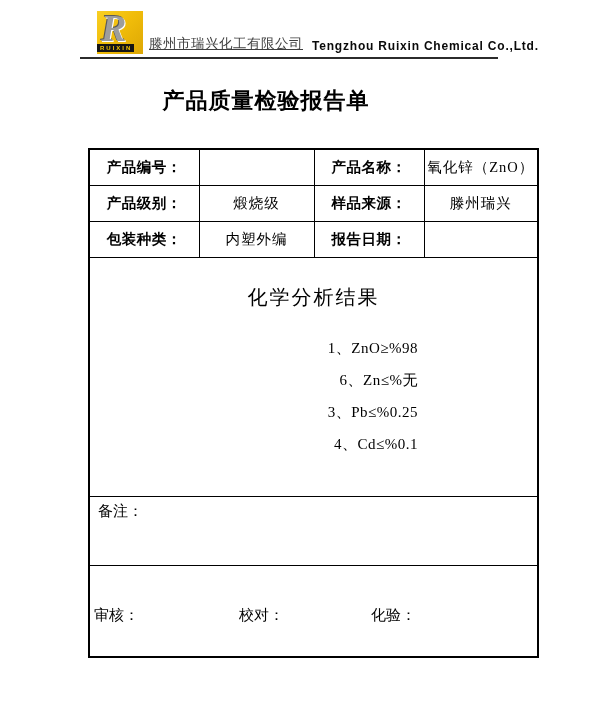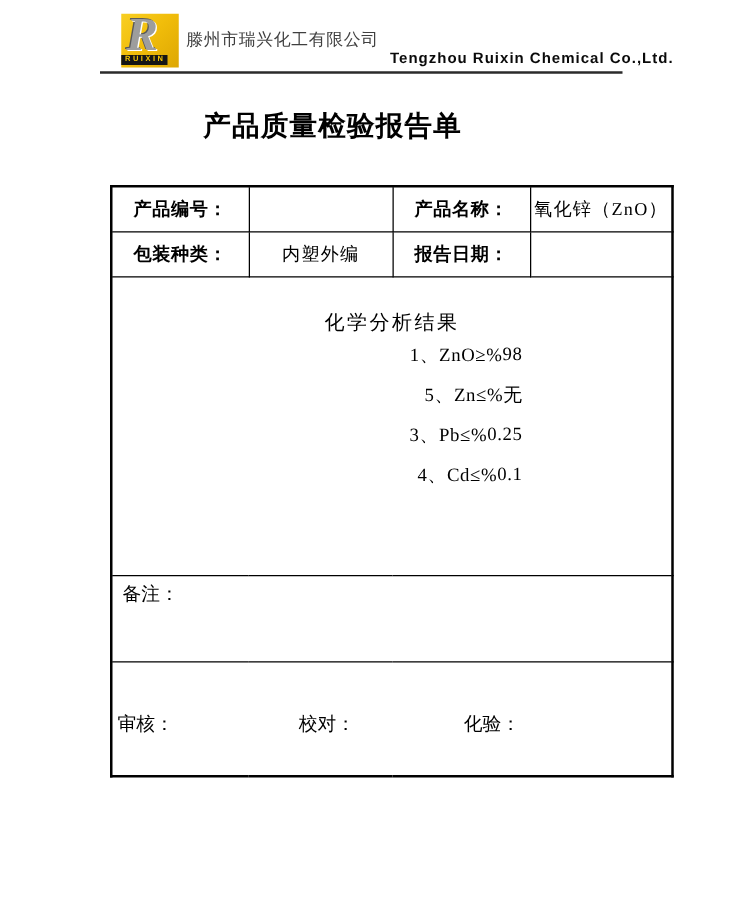--- a/index.html
+++ b/index.html
@@ -39,24 +39,25 @@
   .logo-brand {
     position:absolute; left:0; bottom:2px;
     background:#151515;
     color:#f5c400;
     font-family:"Liberation Sans", sans-serif;
     font-size:6px; font-weight:bold;
     letter-spacing:2px;
     padding:1px 2px 1px 3px;
   }
   .company-cn {
-    margin-left:6px; margin-bottom:13px;
+    margin-left:6px; margin-bottom:1px;
     font-size:13.5px;
     color:#3f3f3f;
     letter-spacing:0.5px;
+    text-decoration:underline;
   }
   .company-en {
     margin-left:9px; margin-bottom:1px;
     font-family:"Liberation Sans", sans-serif;
     font-weight:bold;
     font-size:12px;
     letter-spacing:0.8px;
     color:#0a0a0a;
   }
 
@@ -99,22 +100,23 @@
   }
 
   
   td.analysis-cell {
     height:239px;
     vertical-align:top;
     padding-top:26px;
   }
   .analysis-heading {
     text-align:center;
-    font-size:16px;
+    font-size:20px;
     letter-spacing:2px;
+    margin-bottom:22px;
   }
   .analysis-items { margin-left:140px; width:188px; }
   .analysis-item {
     display:flex;
     justify-content:flex-end;
     align-items:center;
     height:32px;
     font-size:15px;
     letter-spacing:0.5px;
   }
@@ -161,36 +163,42 @@
       <col style="width:114px">
   </colgroup>
   <tbody>
     <tr class="info-row">
       <th class="field-label">产品编号：</th>
       <td class="field-value"></td>
       <th class="field-label">产品名称：</th>
       <td class="field-value">氧化锌（ZnO）</td>
     </tr>
     <tr class="info-row">
+      <th class="field-label">产品级别：</th>
+      <td class="field-value">煅烧级</td>
+      <th class="field-label">样品来源：</th>
+      <td class="field-value">滕州瑞兴</td>
+    </tr>
+    <tr class="info-row">
       <th class="field-label">包装种类：</th>
       <td class="field-value">内塑外编</td>
       <th class="field-label">报告日期：</th>
       <td class="field-value"></td>
     </tr>
 
     <tr>
       <td class="analysis-cell" colspan="4">
         <div class="analysis-heading">化学分析结果</div>
         <div class="analysis-items">
           <div class="analysis-item">
             <span>1、ZnO≥%</span>
             <span>98</span>
           </div>
           <div class="analysis-item">
-            <span>5、Zn≤%</span>
+            <span>6、Zn≤%</span>
             <span>无</span>
           </div>
           <div class="analysis-item">
             <span>3、Pb≤%</span>
             <span>0.25</span>
           </div>
           <div class="analysis-item">
             <span>4、Cd≤%</span>
             <span>0.1</span>
           </div>

